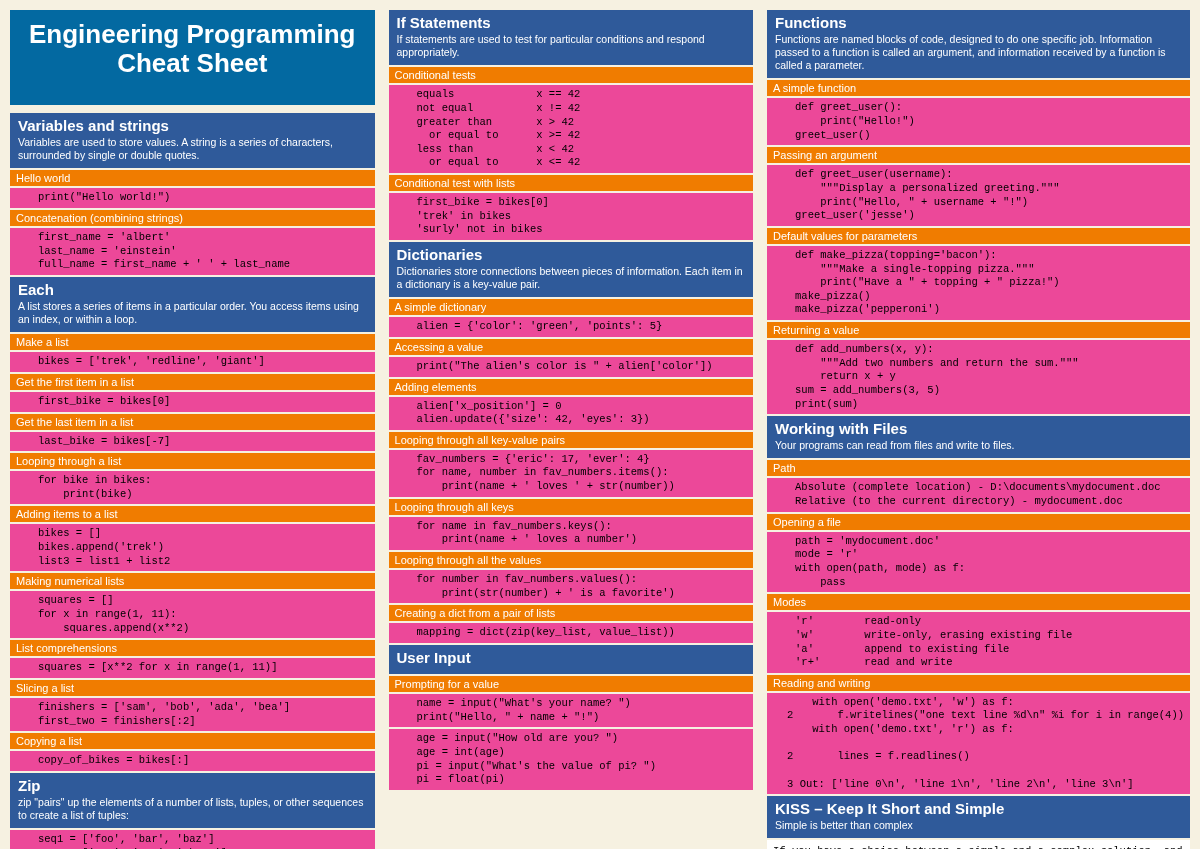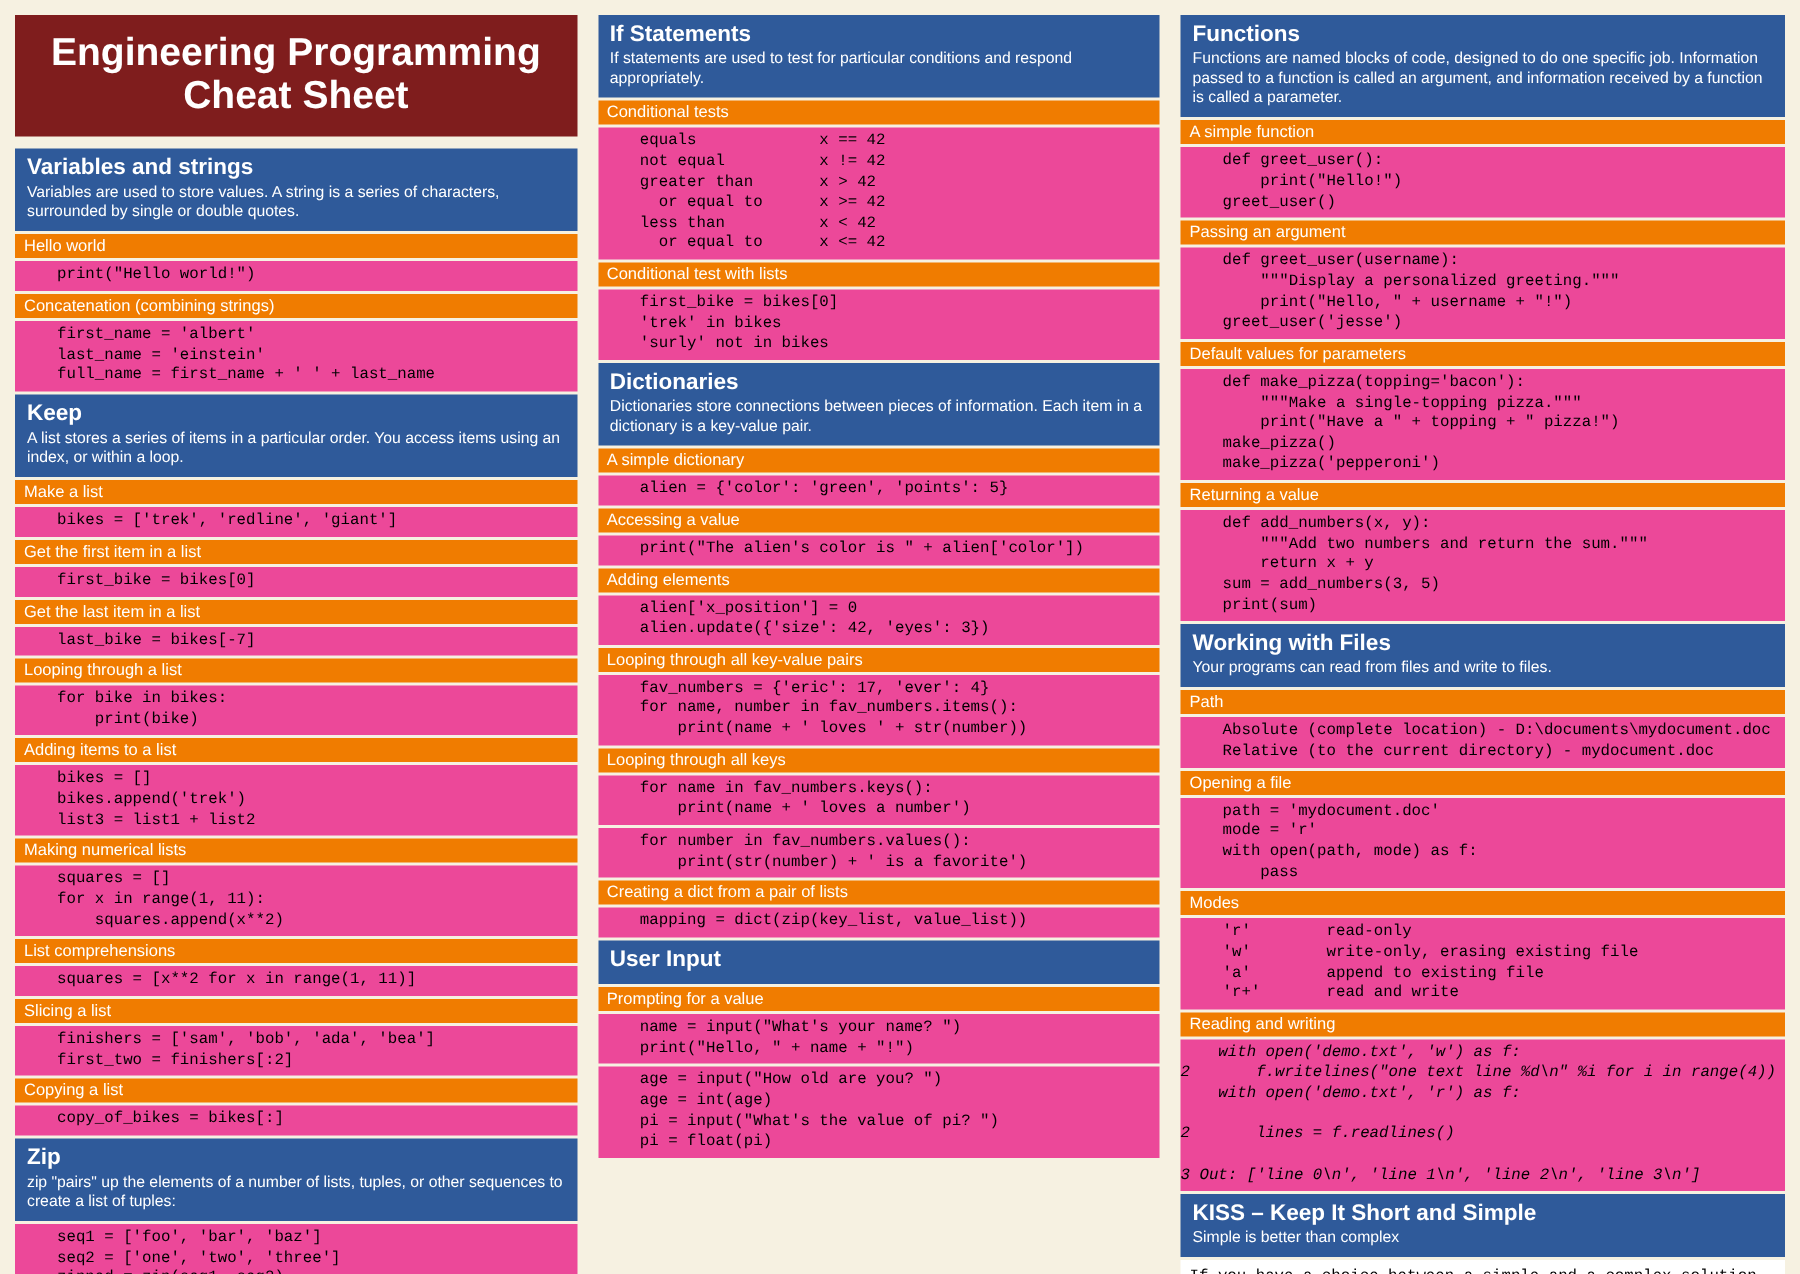--- a/index.html
+++ b/index.html
@@ -14,24 +14,24 @@
     display: flex;
     gap: 14px;
   }
   .col {
     flex: 1;
     display: flex;
     flex-direction: column;
     gap: 2px;
   }
   .title-box {
-    background: #7f1d1d;
+    background: #0369a1;
     color: #fff;
     text-align: center;
-    padding: 10px 8px 14px 8px;
+    padding: 10px 8px 28px 8px;
     margin-bottom: 6px;
   }
   .title-box h1 {
     font-size: 26px;
     font-weight: bold;
     line-height: 1.1;
   }
   .section-head {
     background: #2f5a9a;
     color: #fff;
@@ -55,22 +55,21 @@
   .code {
     background: #ec4899;
     font-family: "Courier New", Courier, monospace;
     font-size: 10.5px;
     white-space: pre;
     padding: 3px 6px 3px 28px;
     line-height: 1.3;
     color: #000;
   }
   .code.noindent {
-    padding-left: 0;
-    font-style: italic;
+    padding-left: 20px;
   }
   .note {
     background: #fff;
     font-family: "Courier New", Courier, monospace;
     font-size: 10.5px;
     padding: 4px 6px;
     line-height: 1.35;
     color: #000;
   }
 </style>
@@ -89,21 +88,21 @@
       <div class="sdesc">Variables are used to store values. A string is a series of characters, surrounded by single or double quotes.</div>
     </div>
     <div class="sub">Hello world</div>
     <div class="code">print("Hello world!")</div>
     <div class="sub">Concatenation (combining strings)</div>
     <div class="code">first_name = 'albert'
 last_name = 'einstein'
 full_name = first_name + ' ' + last_name</div>
 
     <div class="section-head">
-      <div class="stitle">Keep</div>
+      <div class="stitle">Each</div>
       <div class="sdesc">A list stores a series of items in a particular order. You access items using an index, or within a loop.</div>
     </div>
     <div class="sub">Make a list</div>
     <div class="code">bikes = ['trek', 'redline', 'giant']</div>
     <div class="sub">Get the first item in a list</div>
     <div class="code">first_bike = bikes[0]</div>
     <div class="sub">Get the last item in a list</div>
     <div class="code">last_bike = bikes[-7]</div>
     <div class="sub">Looping through a list</div>
     <div class="code">for bike in bikes:
@@ -163,20 +162,21 @@
     <div class="sub">Adding elements</div>
     <div class="code">alien['x_position'] = 0
 alien.update({'size': 42, 'eyes': 3})</div>
     <div class="sub">Looping through all key-value pairs</div>
     <div class="code">fav_numbers = {'eric': 17, 'ever': 4}
 for name, number in fav_numbers.items():
     print(name + ' loves ' + str(number))</div>
     <div class="sub">Looping through all keys</div>
     <div class="code">for name in fav_numbers.keys():
     print(name + ' loves a number')</div>
+    <div class="sub">Looping through all the values</div>
     <div class="code">for number in fav_numbers.values():
     print(str(number) + ' is a favorite')</div>
     <div class="sub">Creating a dict from a pair of lists</div>
     <div class="code">mapping = dict(zip(key_list, value_list))</div>
 
     <div class="section-head">
       <div class="stitle">User Input</div>
     </div>
     <div class="sub">Prompting for a value</div>
     <div class="code">name = input("What's your name? ")

